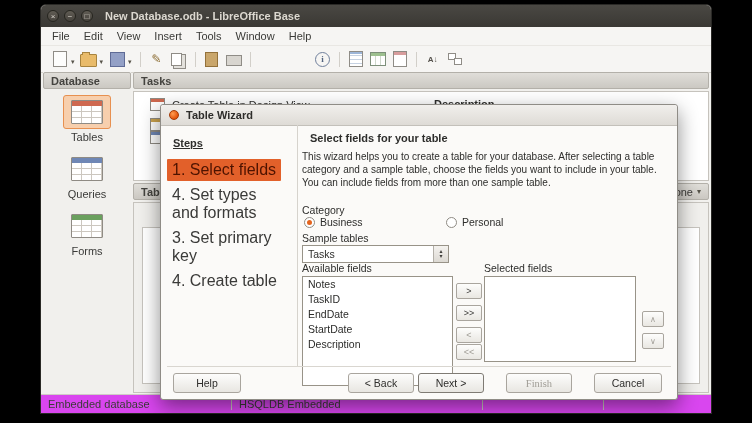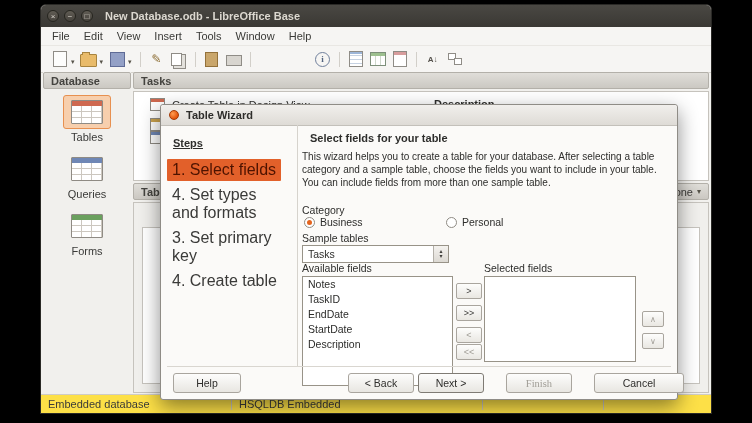--- a/index.html
+++ b/index.html
@@ -66,21 +66,21 @@
   .mini-icon.view::before{background:#6f87b5;}
   .desc-head{position:absolute;left:300px;top:6px;font-weight:700;font-size:11px;color:#2f2f2d;}
   .stub1{position:absolute;left:16px;top:26px;}
   .stub2{position:absolute;left:16px;top:39px;}
   .tables-head{position:absolute;top:111px;left:0;right:0;}
   .preview{margin-left:auto;display:flex;align-items:center;gap:4px;font-weight:400;font-size:11px;color:#3c3b38;}
   .pv-caret{font-size:8px;color:#565349;}
   .tables-panel{position:absolute;top:130px;left:0;right:0;bottom:2px;background:#f0efec;border:1px solid #c6c3bd;box-sizing:border-box;}
   .tables-inner{position:absolute;left:8px;right:8px;top:24px;bottom:8px;background:#fff;border:1px solid #c6c3bd;}
 
-  .statusbar{position:absolute;left:0;right:0;bottom:0;height:18px;background:#fde047;border-top:1px solid #cfccc6;display:flex;align-items:center;font-size:11px;color:#3b3b38;}
+  .statusbar{position:absolute;left:0;right:0;bottom:0;height:18px;background:#d946ef;border-top:1px solid #cfccc6;display:flex;align-items:center;font-size:11px;color:#3b3b38;}
   .sb-cell{padding-left:7px;box-sizing:border-box;}
   .sb-sep{width:1px;height:12px;background:#c9c6c0;}
 
   
   .dialog{position:absolute;left:160px;top:104px;width:516px;height:294px;background:#fbfaf8;border:1px solid #8f8c86;border-radius:3px;box-shadow:0 7px 20px rgba(0,0,0,0.45);z-index:10;font-size:10.5px;color:#2e2e2c;}
   .dlg-title{height:20px;background:linear-gradient(#f1efec,#dedbd6);border-bottom:1px solid #c3c0ba;display:flex;align-items:center;padding:0 8px;gap:7px;border-radius:3px 3px 0 0;}
   .app-dot{width:10px;height:10px;border-radius:50%;background:radial-gradient(circle at 35% 35%,#ff9d52,#e35309 70%);border:1px solid #a33a05;box-sizing:border-box;}
   .dlg-title-text{font-weight:700;font-size:11px;color:#2e2d2b;}
   .steps-panel{position:absolute;left:0;top:20px;width:136px;bottom:33px;border-right:1px solid #d6d3cd;}
   .steps-title{margin:12px 0 10px 12px;font-weight:700;text-decoration:underline;font-size:11px;}
@@ -111,21 +111,21 @@
   .rbtn{left:344px;width:22px;font-size:8px;}
   .m-add{top:158px;} .m-addall{top:180px;} .m-rem{top:202px;} .m-remall{top:219px;}
   .r-up{top:186px;} .r-down{top:208px;}
   .dim{color:#a09d96;}
   .dlg-sep{position:absolute;left:6px;right:6px;top:261px;height:1px;background:#d9d6d0;}
   .btn{position:absolute;top:268px;height:20px;border:1px solid #a9a59e;border-radius:3px;background:linear-gradient(#fdfdfc,#e8e6e1);font-size:10.5px;color:#2f2e2c;display:flex;align-items:center;justify-content:center;box-sizing:border-box;}
   .btn-help{left:12px;width:68px;}
   .btn-back{left:187px;width:66px;}
   .btn-next{left:257px;width:66px;border-color:#7f7b74;text-align:right;}
   .btn-finish{left:345px;width:66px;color:#a09d96;font-family:Liberation Serif, serif;}
-  .btn-cancel{left:433px;width:90px;}
+  .btn-cancel{left:433px;width:68px;}
 </style>
 </head>
 <body>
 
 <div class="stage">
   <div class="window">
 
     <div class="titlebar">
       <div class="tb-btns">
         <span class="tb-btn">×</span>

